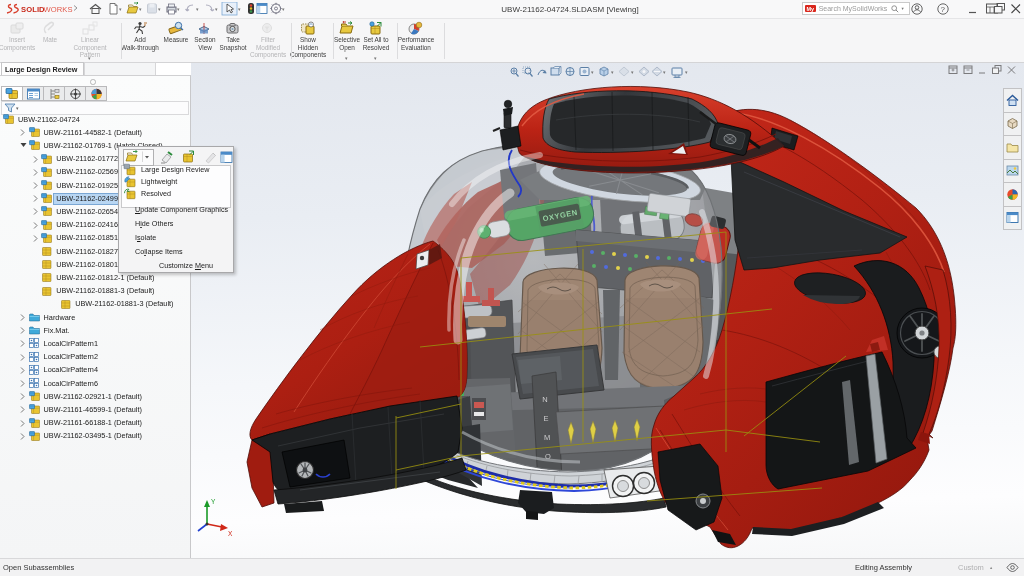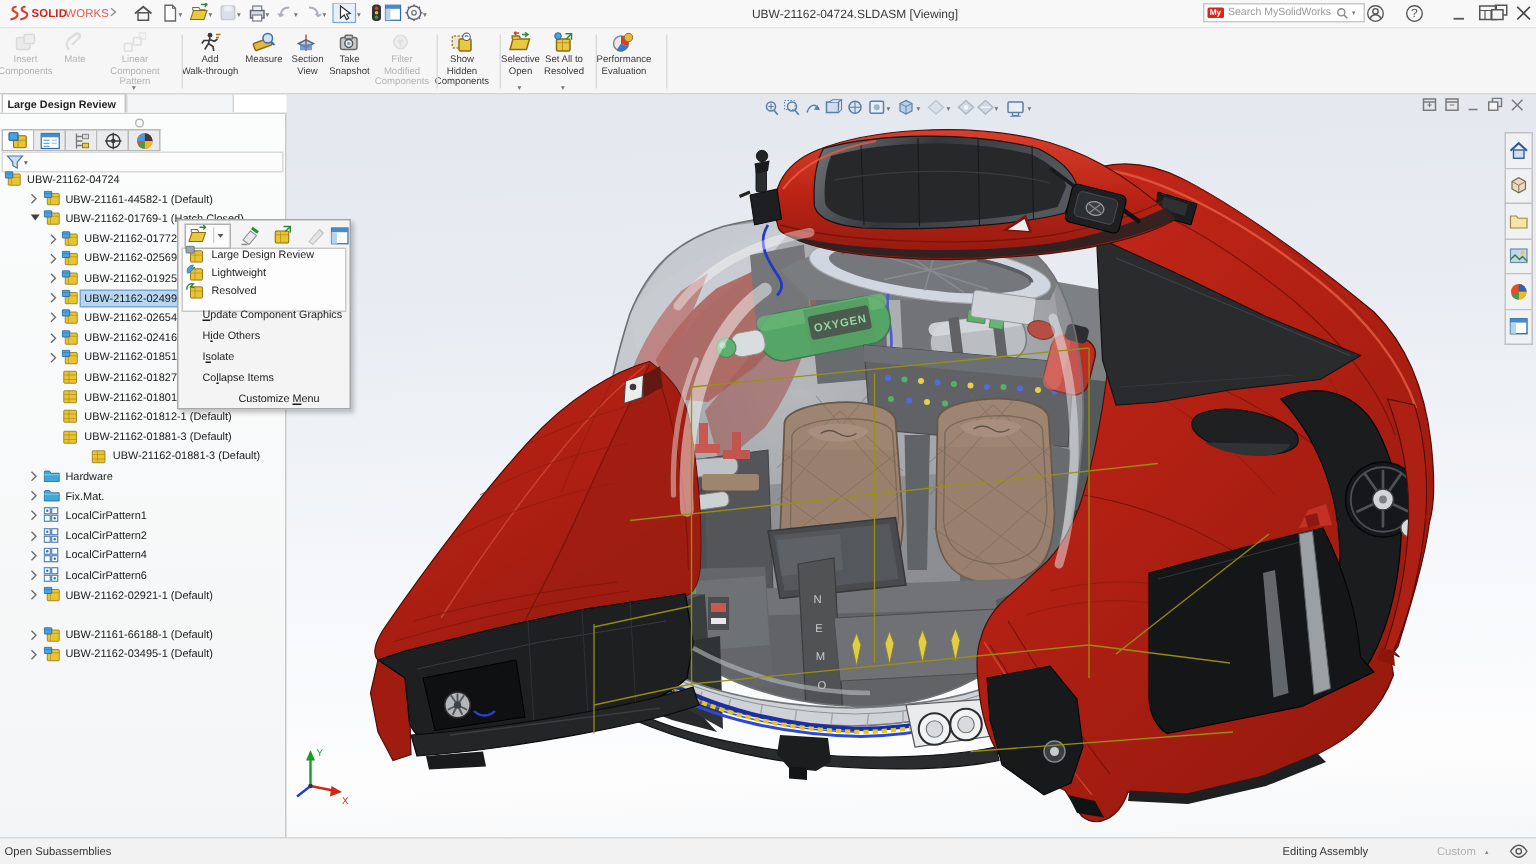--- a/index.html
+++ b/index.html
@@ -1057,20 +1057,34 @@
           <svg class="aabs" style="left:28.6px;top:1px" width="12" height="11">
             <g transform="translate(0,0)">
 <rect x="2.5" y="2" width="8" height="7.5" rx="0.5" fill="#e9c431" stroke="#8a6d10" stroke-width="0.5"></rect>
 <path d="M2.5 4.2 L10.5 4.2 M4.6 2 L4.6 9.5" stroke="#a8841a" stroke-width="0.4" fill="none"></path>
 <rect x="0.5" y="0.5" width="5" height="4.2" rx="0.4" fill="#4aa3e0" stroke="#1c5e90" stroke-width="0.5"></rect>
 <path d="M0.5 2 L5.5 2" stroke="#2a76ad" stroke-width="0.4"></path>
 </g>
           </svg>
           <span class="ttext" style="left:41.6px">UBW-21162-02921-1 (Default)</span>
         </div>
+<div class="trow" style="top:290.4px;left:0;width:189px;">
+          <svg class="aabs" style="left:20px" width="5" height="7">
+            <path d="M1 0.5 L4 3.5 L1 6.5" fill="none" stroke="#6a6a6a" stroke-width="0.9"></path>
+          </svg>
+          <svg class="aabs" style="left:28.6px;top:1px" width="12" height="11">
+            <g transform="translate(0,0)">
+<rect x="2.5" y="2" width="8" height="7.5" rx="0.5" fill="#e9c431" stroke="#8a6d10" stroke-width="0.5"></rect>
+<path d="M2.5 4.2 L10.5 4.2 M4.6 2 L4.6 9.5" stroke="#a8841a" stroke-width="0.4" fill="none"></path>
+<rect x="0.5" y="0.5" width="5" height="4.2" rx="0.4" fill="#4aa3e0" stroke="#1c5e90" stroke-width="0.5"></rect>
+<path d="M0.5 2 L5.5 2" stroke="#2a76ad" stroke-width="0.4"></path>
+</g>
+          </svg>
+          <span class="ttext" style="left:41.6px">UBW-21161-46599-1 (Default)</span>
+        </div>
 <div class="trow" style="top:303.6px;left:0;width:189px;">
           <svg class="aabs" style="left:20px" width="5" height="7">
             <path d="M1 0.5 L4 3.5 L1 6.5" fill="none" stroke="#6a6a6a" stroke-width="0.9"></path>
           </svg>
           <svg class="aabs" style="left:28.6px;top:1px" width="12" height="11">
             <g transform="translate(0,0)">
 <rect x="2.5" y="2" width="8" height="7.5" rx="0.5" fill="#e9c431" stroke="#8a6d10" stroke-width="0.5"></rect>
 <path d="M2.5 4.2 L10.5 4.2 M4.6 2 L4.6 9.5" stroke="#a8841a" stroke-width="0.4" fill="none"></path>
 <rect x="0.5" y="0.5" width="5" height="4.2" rx="0.4" fill="#4aa3e0" stroke="#1c5e90" stroke-width="0.5"></rect>
 <path d="M0.5 2 L5.5 2" stroke="#2a76ad" stroke-width="0.4"></path>

